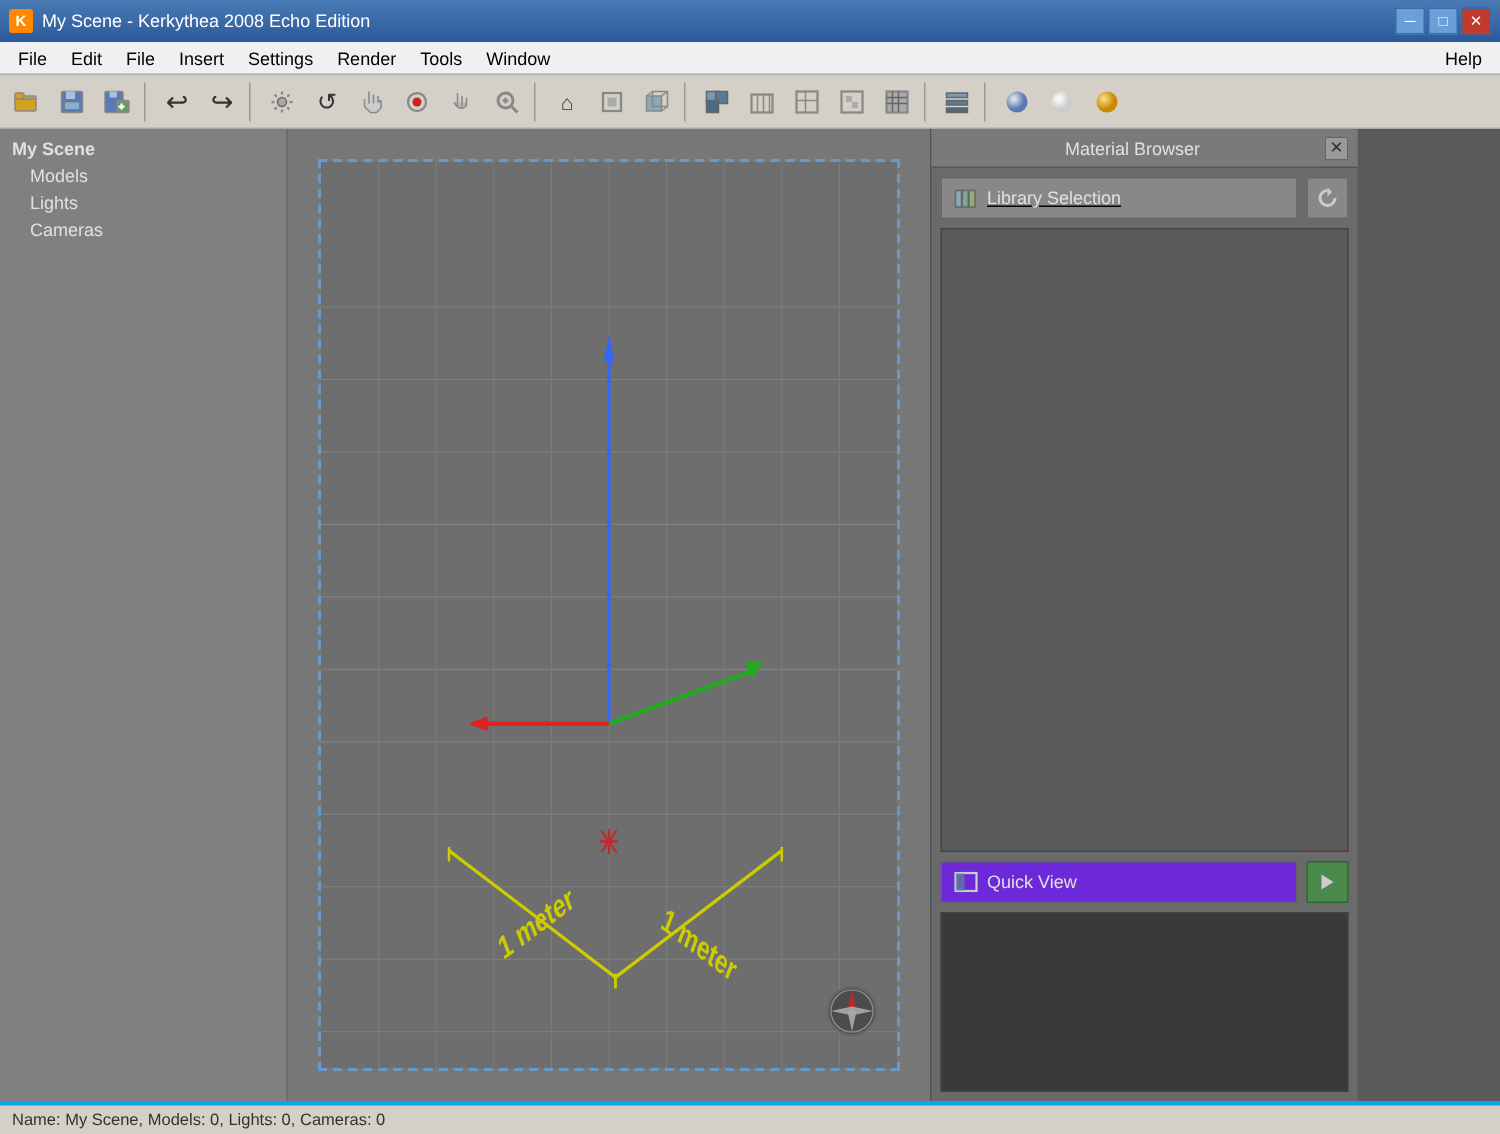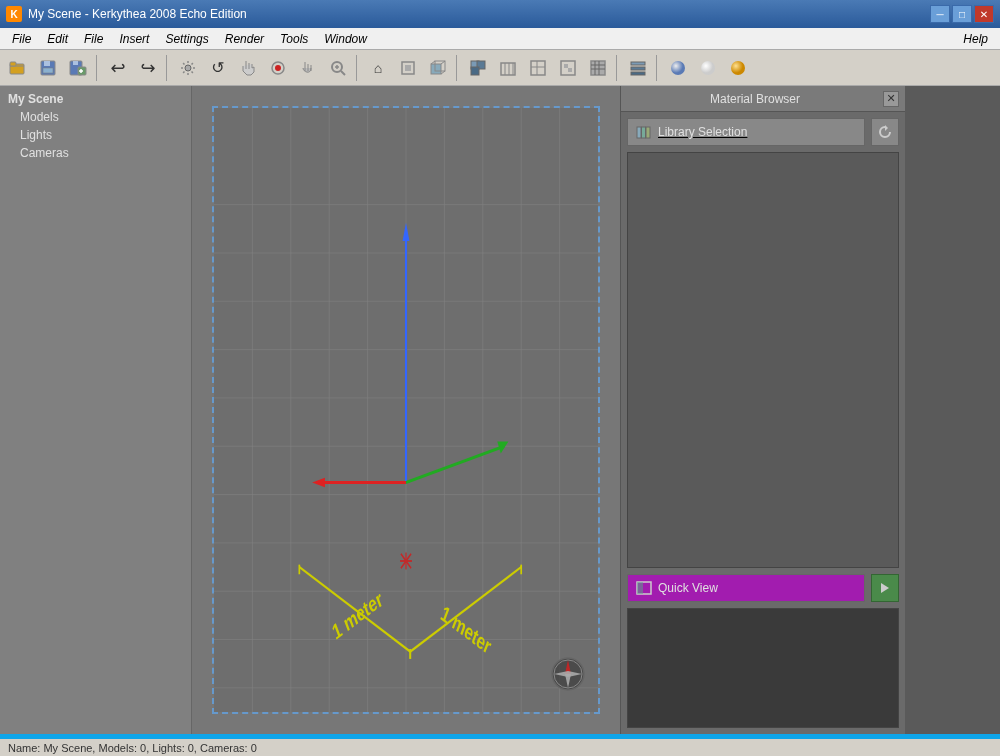--- a/index.html
+++ b/index.html
@@ -37,21 +37,20 @@
     #title-bar .win-btn.close { background: #c0392b; }
 
     
     #menu-bar {
       background: #f0f0f0;
       height: 22px;
       display: flex;
       align-items: center;
       padding: 0 4px;
       border-bottom: 1px solid #aaa;
-      font-style: italic;
     }
     .menu-item {
       padding: 2px 8px;
       cursor: pointer;
       font-size: 12px;
       color: #000;
     }
 
     
     #toolbar {
@@ -195,21 +194,21 @@
     }
     #quick-view-row {
       padding: 0 6px 6px 6px;
       display: flex;
       align-items: center;
       gap: 6px;
     }
     #quick-view-btn {
       flex: 1;
       height: 28px;
-      background: #a21caf;
+      background: #6d28d9;
       border: 1px solid #666;
       color: #e0e0e0;
       font-size: 12px;
       display: flex;
       align-items: center;
       padding: 0 8px;
       cursor: pointer;
       gap: 6px;
     }
     #quick-view-action-btn {
@@ -225,21 +224,21 @@
       margin: 0 6px 6px 6px;
       height: 120px;
       background: #3a3a3a;
       border: 1px solid #444;
     }
 
     
     #status-bar {
       height: 22px;
       background: #d4d0c8;
-      border-top: 5px solid #0ea5e9;
+      border-top: 3px solid #0ea5e9;
       display: flex;
       align-items: center;
       padding: 0 8px;
       font-size: 11px;
       color: #333;
       position: fixed;
       bottom: 0;
       left: 0;
       width: 1000px;
     }

